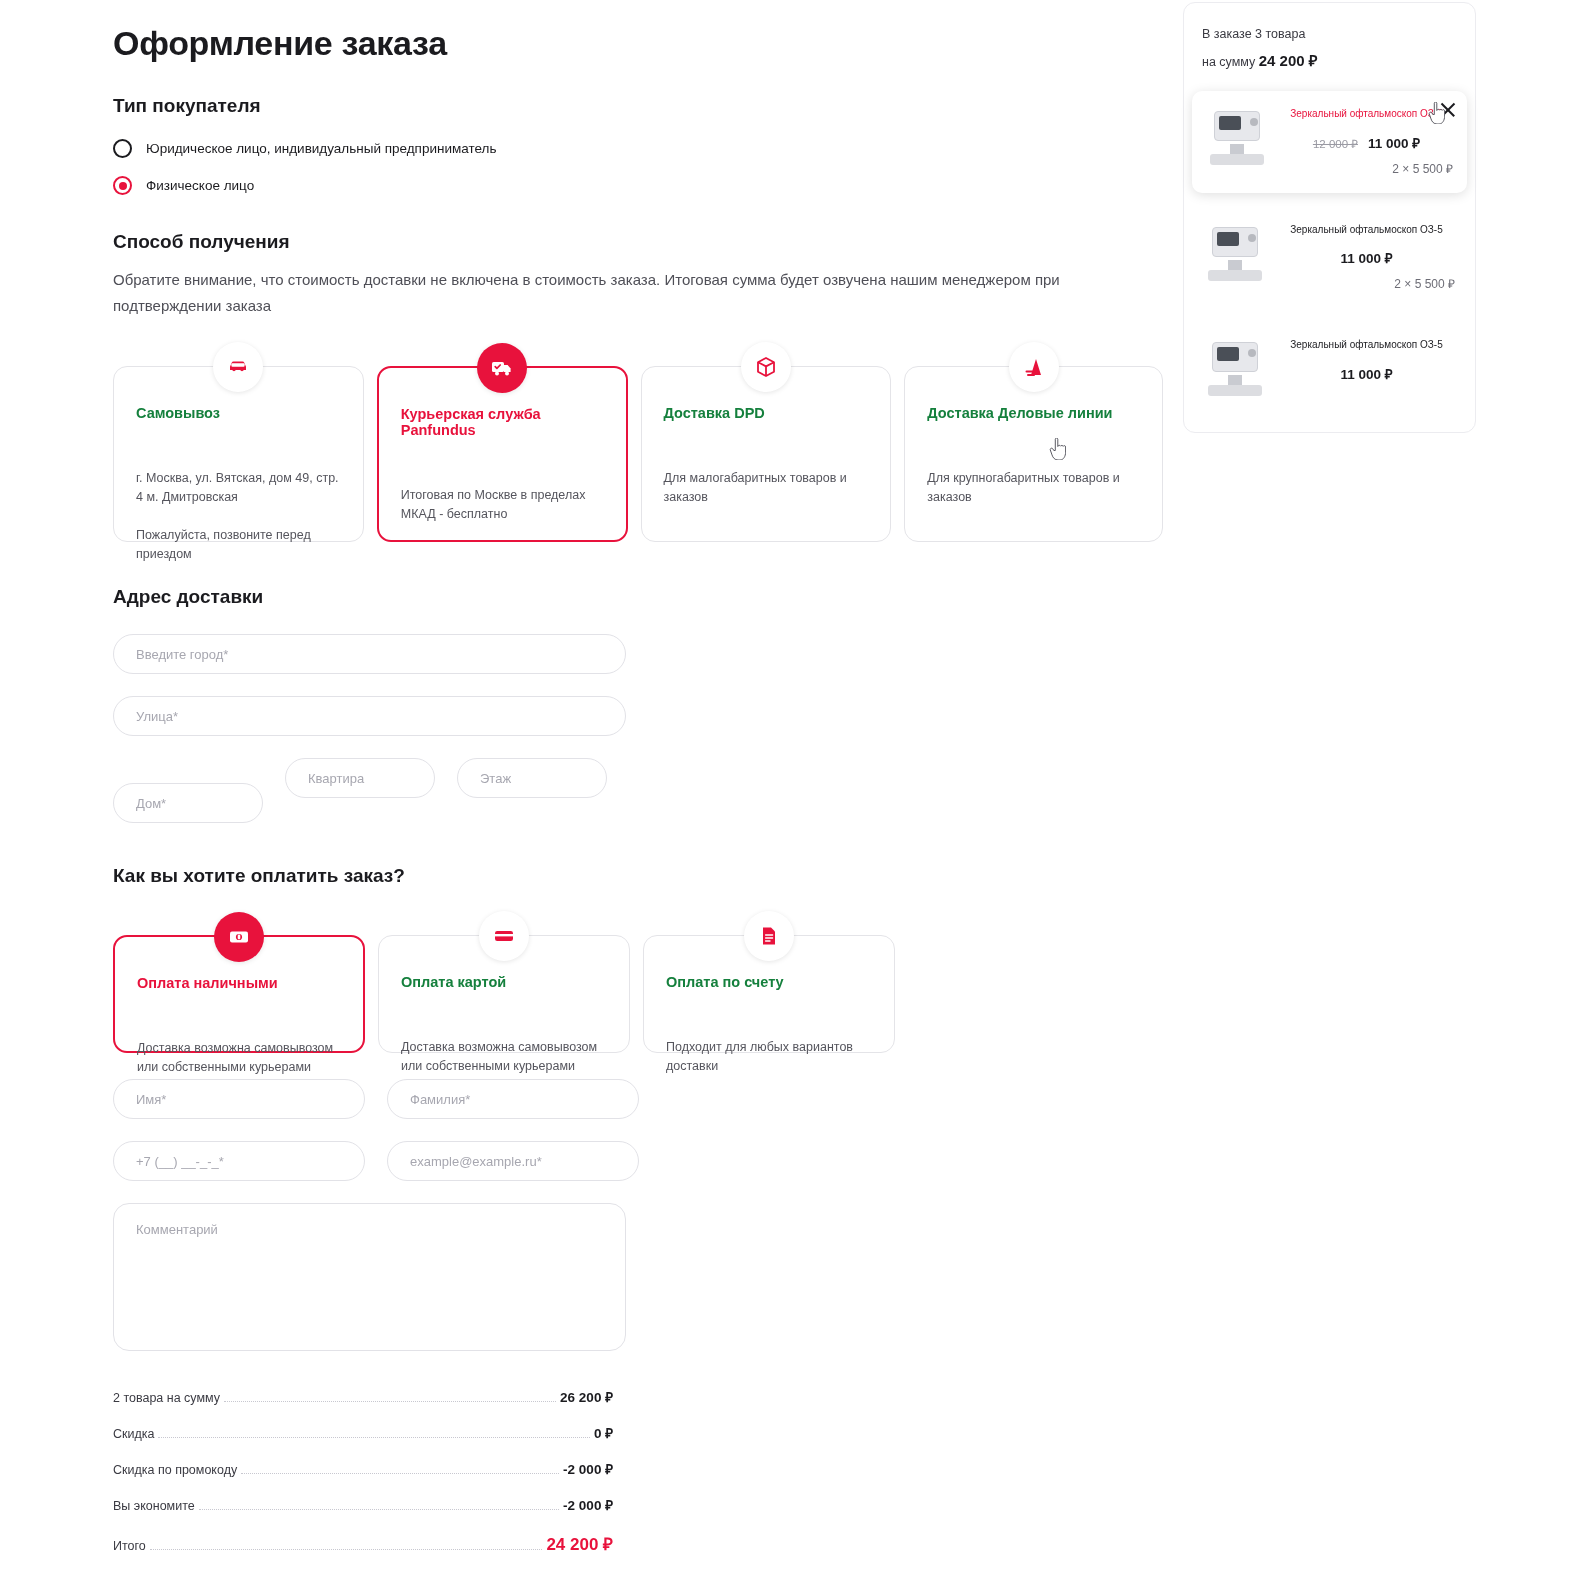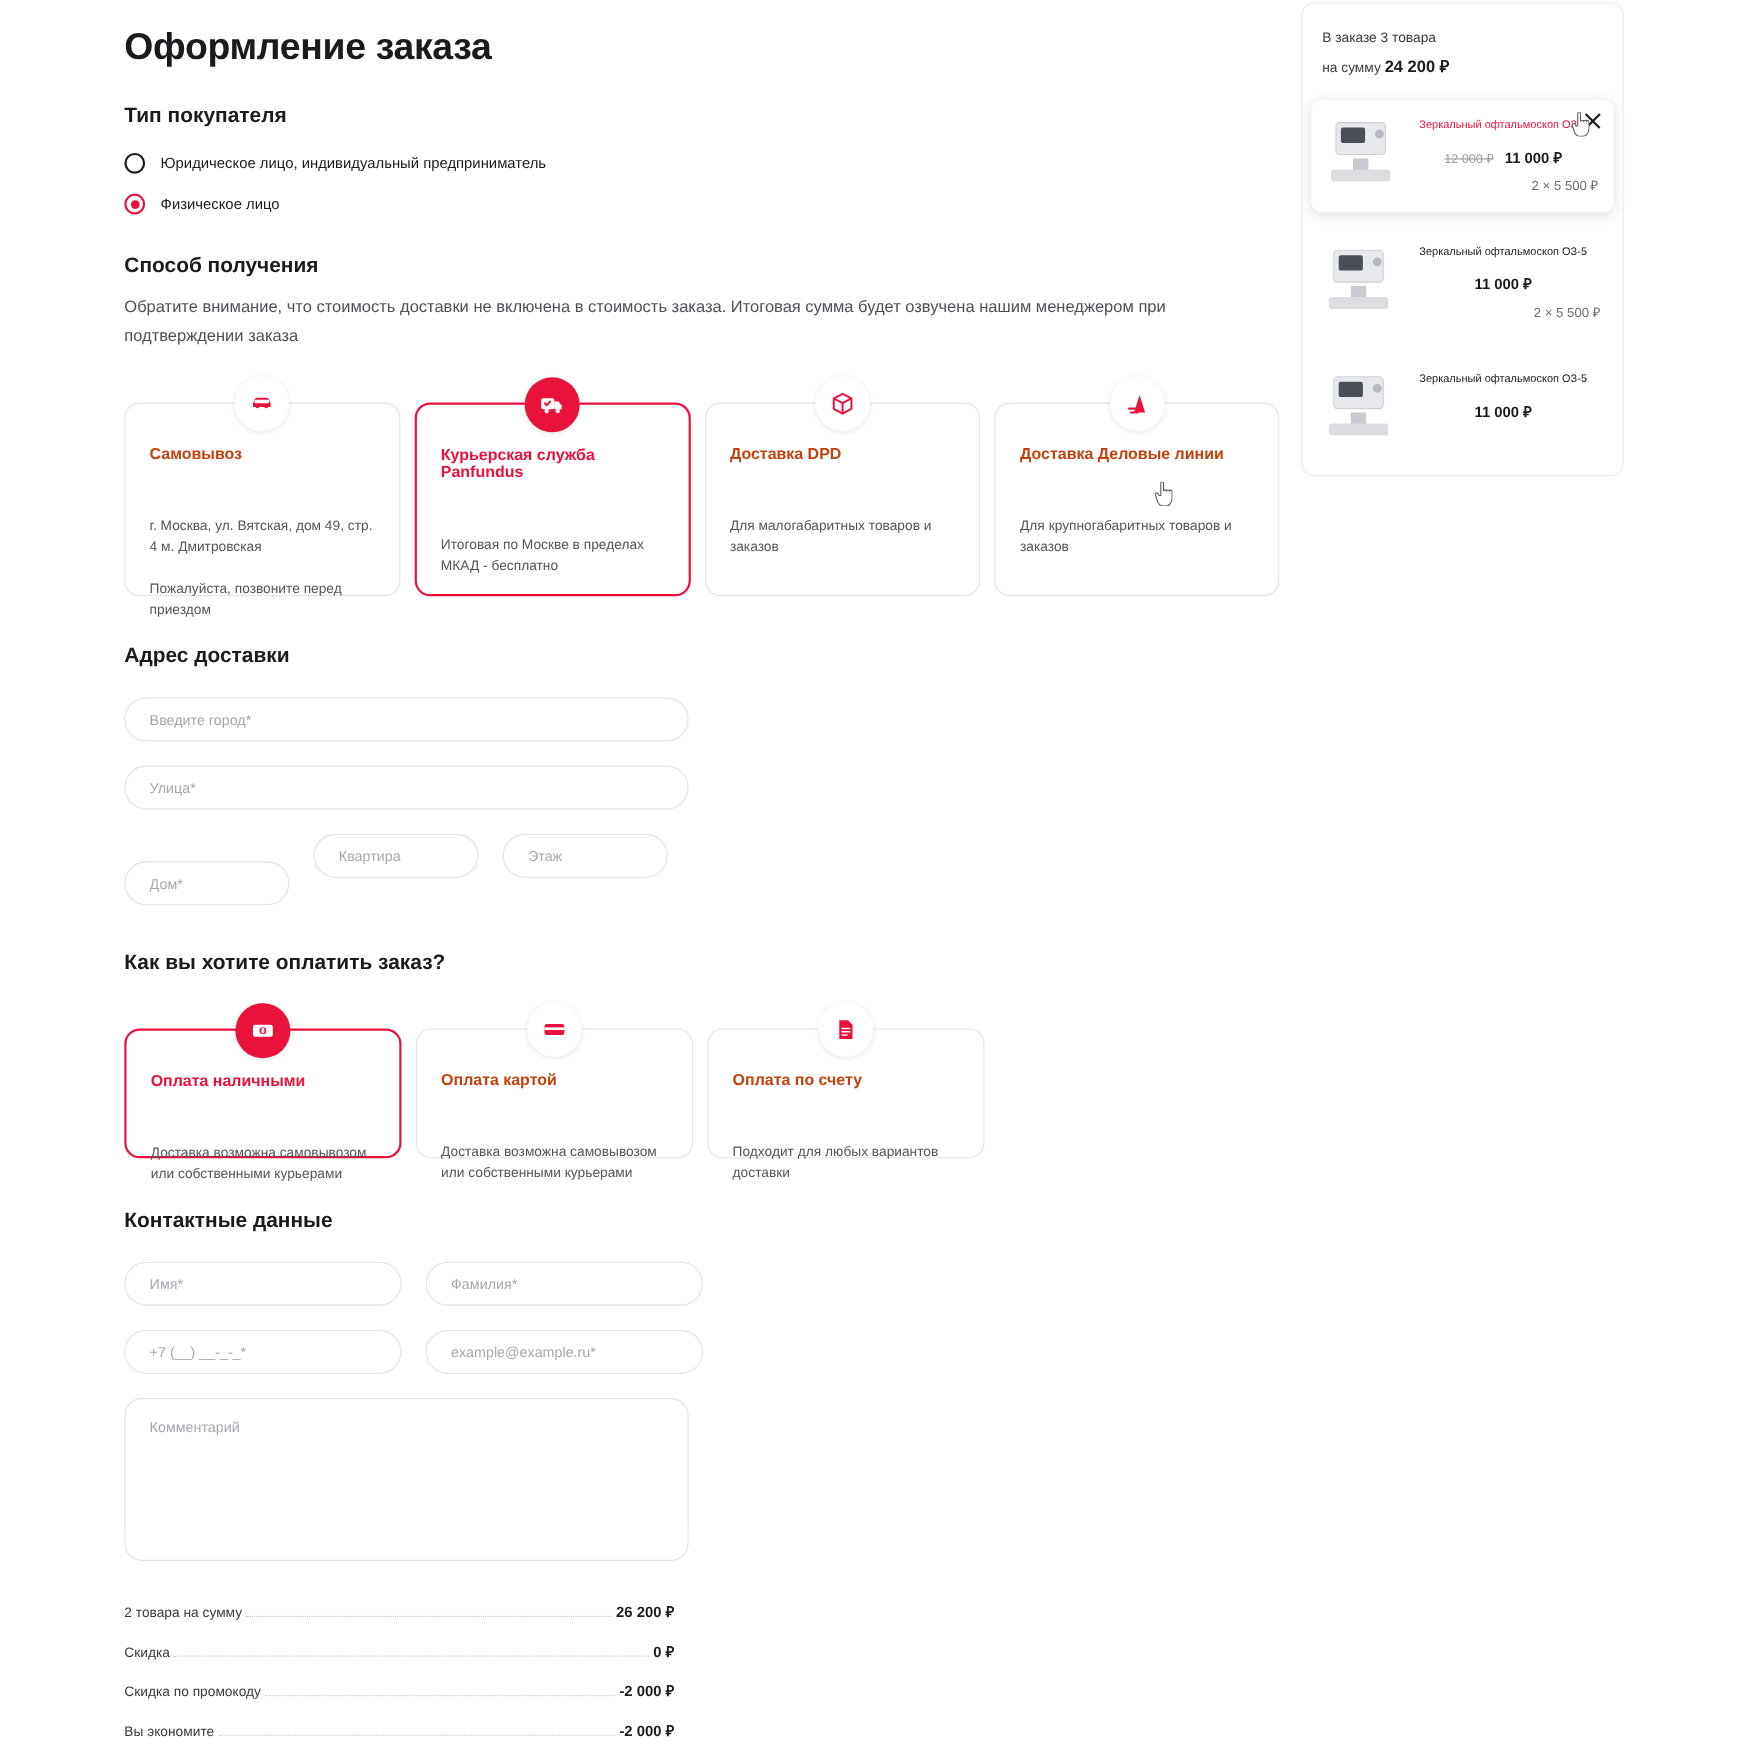--- a/index.html
+++ b/index.html
@@ -75,21 +75,21 @@
     top: -25px; left: 50%;
     transform: translateX(-50%);
     width: 50px; height: 50px; border-radius: 50%;
     background: #fff;
     display: flex; align-items: center; justify-content: center;
     box-shadow: 0 1px 5px rgba(0,0,0,0.10);
   }
   .opt-card.selected .badge { background: #e8123c; }
   .opt-card .badge svg { display: block; }
   .opt-title {
-    font-size: 14.5px; font-weight: 700; color: #c2410c; margin-bottom: 12px;
+    font-size: 14.5px; font-weight: 700; color: #15803d; margin-bottom: 12px;
   }
   .opt-card.selected .opt-title { color: #e8123c; }
   .opt-desc {
     font-size: 12.5px; line-height: 1.55; color: #55555d; margin-top: 48px;
   }
   .opt-desc + .opt-desc { margin-top: 18px; }
   
   .inp {
     height: 40px;
     border: 1px solid #e2e2e7;
@@ -322,21 +322,20 @@
           <svg width="24" height="24" viewBox="0 0 24 24" fill="none">
             <path d="M6 3.5h8l4 4v13H6z" fill="#e8123c"></path>
             <path d="M8.6 11h7M8.6 14h7M8.6 17h4.4" stroke="#fff" stroke-width="1.4" stroke-linecap="round"></path>
           </svg>
         </span>
         <div class="opt-title">Оплата по счету</div>
         <div class="opt-desc">Подходит для любых вариантов доставки</div>
       </div>
     </div>
 
-    <h2 class="section-title" style="margin-top:46px">Контактные данные</h2>
 
     <div class="row-inp" style="margin-top:26px">
       <input class="inp" style="width: 252px;" placeholder="Имя*">
       <input class="inp" style="width: 252px;" placeholder="Фамилия*">
     </div>
 
     <div class="row-inp" style="margin-top:22px">
       <input class="inp" style="width: 252px;" placeholder="+7 (__) __-_-_*">
       <input class="inp" style="width: 252px;" placeholder="example@example.ru*">
     </div>

